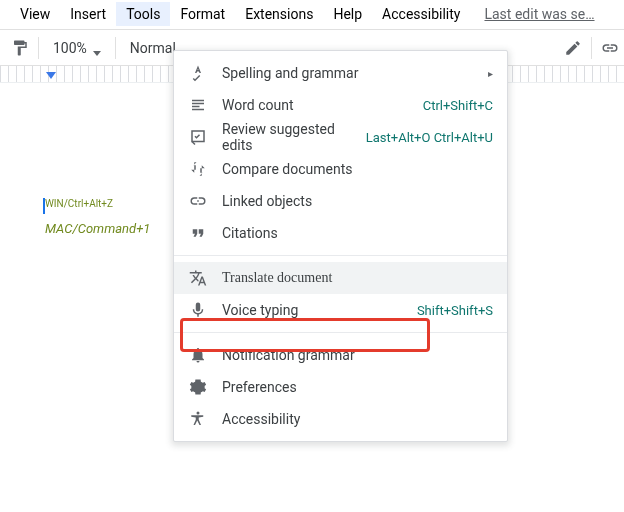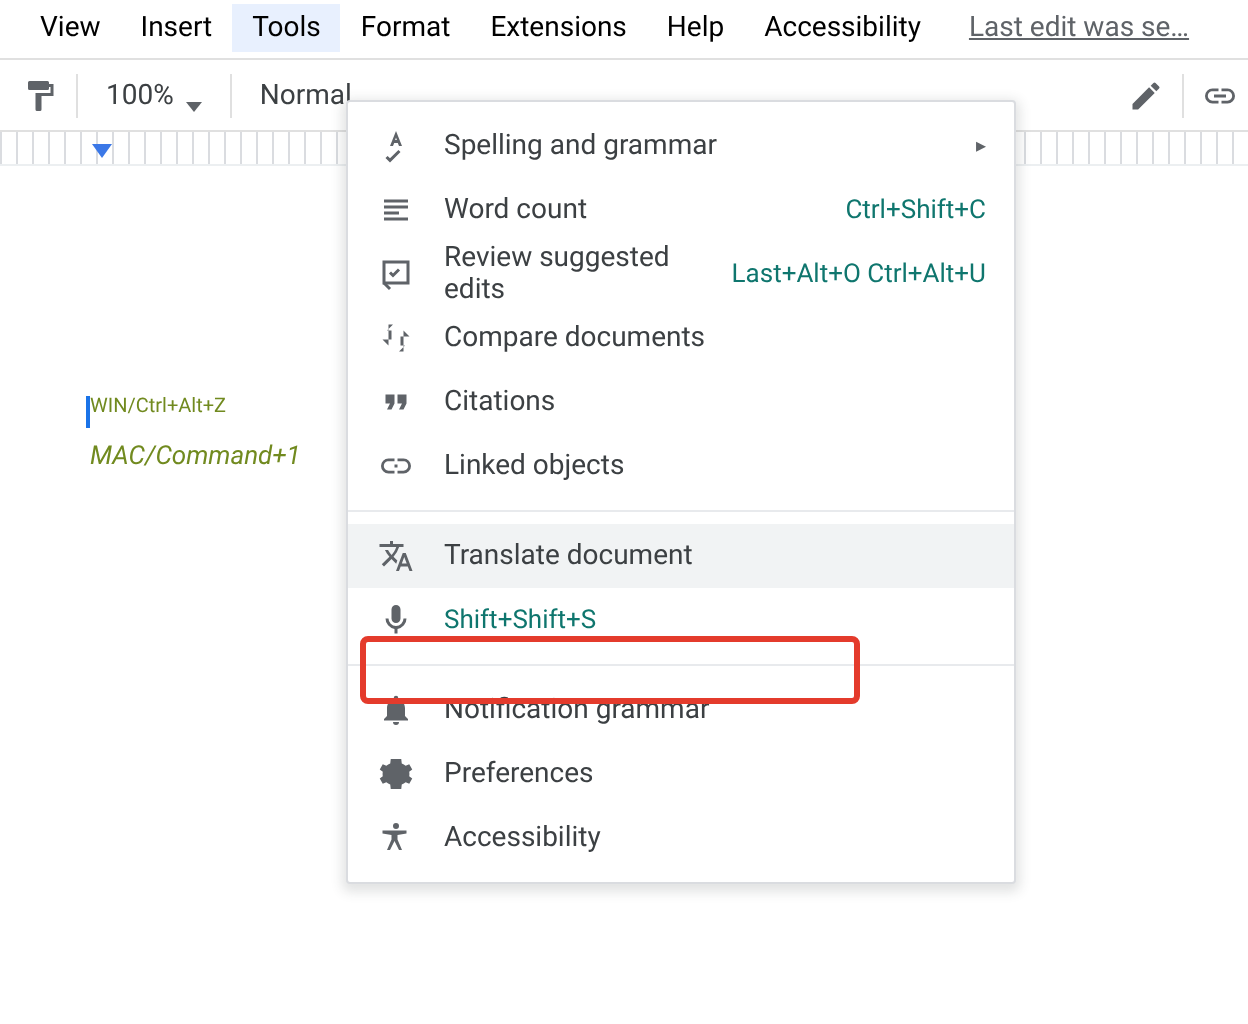--- a/index.html
+++ b/index.html
@@ -49,21 +49,21 @@
     position:absolute; left:173px; top:28px; width:335px;
     background:#fff; box-shadow:0 2px 6px 2px rgba(60,64,67,.15);
     border:1px solid #dadce0; border-radius:2px; padding-top:6px; padding-bottom:6px;
     z-index:20;
     margin-top:22px;
   }
   .row {
     display:flex; align-items:center; height:32px;
     padding:0 14px; font-size:14px; color:#3c4043; cursor:pointer; position:relative;
   }
-  .row.hovered { background:#f1f3f4; }
+  .row.hovered { background:#f1f3f4;font-family:Liberation Serif, serif; }
   .ic { width:20px; height:20px; display:inline-flex; align-items:center; justify-content:center; margin-right:14px; color:#5f6368; flex-shrink:0; }
   .lab { flex:1; }
   .shortcut { color:#0f766e; font-size:13px; white-space:nowrap; }
   .arrow { color:#5f6368; font-size:10px; }
   .divider { height:1px; background:#e8eaed; margin:6px 0; }
   .highlight-box {
     position:absolute; left:180px; top:318px; width:250px; height:34px;
     border:3px solid #e43b2c; border-radius:4px; z-index:30; pointer-events:none;
   }
 </style>
@@ -160,48 +160,49 @@
       <span class="ic">
         <svg width="18" height="18" viewBox="0 0 24 24">
           <path fill="#5f6368" d="M10 3L6 7h3v6H3l4 4V3zm4 18l4-4h-3V11h6l-4-4v14z"></path>
         </svg>
       </span>
       <span class="lab">Compare documents</span>
     </div>
     <div class="row">
       <span class="ic">
         <svg width="18" height="18" viewBox="0 0 24 24">
+          <path fill="#5f6368" d="M3.9 12c0-1.7 1.4-3.1 3.1-3.1h4V7H7a5 5 0 0 0 0 10h4v-1.9H7c-1.7 0-3.1-1.4-3.1-3.1zm9.1 1h-2v-2h2v2zm4-6h-4v1.9h4c1.7 0 3.1 1.4 3.1 3.1S18.7 15.1 17 15.1h-4V17h4a5 5 0 0 0 0-10z"></path>
+        </svg>
+      </span>
+      <span class="lab">Linked objects</span>
+    </div>
+    <div class="row">
+      <span class="ic">
+        <svg width="18" height="18" viewBox="0 0 24 24">
           <path fill="#5f6368" d="M6 17h3l2-4V7H5v6h3l-2 4zm8 0h3l2-4V7h-6v6h3l-2 4z"></path>
         </svg>
       </span>
       <span class="lab">Citations</span>
-    </div>
-    <div class="row">
-      <span class="ic">
-        <svg width="18" height="18" viewBox="0 0 24 24">
-          <path fill="#5f6368" d="M3.9 12c0-1.7 1.4-3.1 3.1-3.1h4V7H7a5 5 0 0 0 0 10h4v-1.9H7c-1.7 0-3.1-1.4-3.1-3.1zm9.1 1h-2v-2h2v2zm4-6h-4v1.9h4c1.7 0 3.1 1.4 3.1 3.1S18.7 15.1 17 15.1h-4V17h4a5 5 0 0 0 0-10z"></path>
-        </svg>
-      </span>
-      <span class="lab">Linked objects</span>
     </div>
     <div class="divider"></div>
     <div class="row hovered">
       <span class="ic">
         <svg width="18" height="18" viewBox="0 0 24 24">
           <path fill="#5f6368" d="M12.87 15.07l-2.54-2.51.03-.03A17.5 17.5 0 0 0 14.07 6H17V4h-7V2H8v2H1v2h11.17C11.5 7.92 10.44 9.75 9 11.35 8.07 10.32 7.3 9.19 6.69 8H4.62c.73 1.63 1.73 3.17 2.98 4.56l-5.09 5.02L4 19l5-5 3.11 3.11.76-2.04zM18.5 10h-2L12 22h2l1.12-3h4.75L21 22h2l-4.5-12zm-2.62 7l1.62-4.33L19.12 17h-3.24z"></path>
         </svg>
       </span>
       <span class="lab">Translate document</span>
     </div>
     <div class="row">
       <span class="ic">
         <svg width="18" height="18" viewBox="0 0 24 24">
           <path fill="#5f6368" d="M12 14a3 3 0 0 0 3-3V5a3 3 0 1 0-6 0v6a3 3 0 0 0 3 3zm5-3a5 5 0 0 1-10 0H5a7 7 0 0 0 6 6.92V21h2v-3.08A7 7 0 0 0 19 11h-2z"></path>
         </svg>
       </span>
+      <span class="lab">Voice typing</span>
       <span class="shortcut">Shift+Shift+S</span>
     </div>
     <div class="divider"></div>
     <div class="row">
       <span class="ic">
         <svg width="18" height="18" viewBox="0 0 24 24">
           <path fill="#5f6368" d="M12 22a2 2 0 0 0 2-2h-4a2 2 0 0 0 2 2zm6-6V11c0-3.07-1.64-5.64-4.5-6.32V4a1.5 1.5 0 1 0-3 0v.68C7.63 5.36 6 7.92 6 11v5l-2 2v1h16v-1l-2-2z"></path>
         </svg>
       </span>
       <span class="lab">Notification grammar</span>

